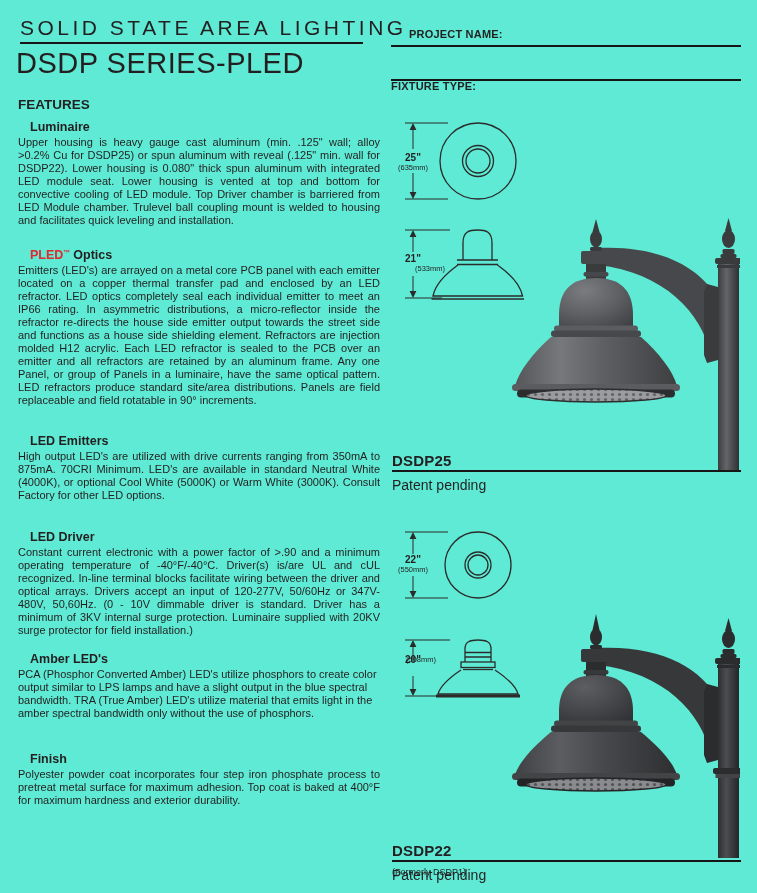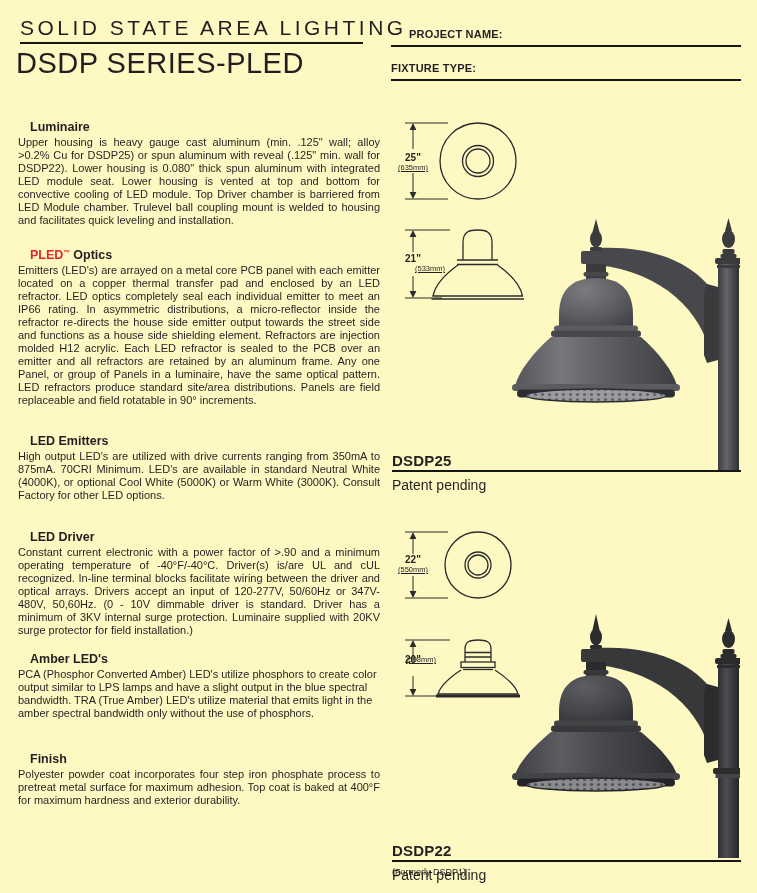--- a/index.html
+++ b/index.html
@@ -1,37 +1,37 @@
 <!DOCTYPE html>
 <html><head>
 <meta charset="utf-8">
 <style>
   html,body{margin:0;padding:0;background:#ffffff;}
-  .page{position:relative;width:757px;height:893px;background:#fef9c3;overflow:hidden;
+  .page{position:relative;width:757px;height:893px;background:#5eead4;overflow:hidden;
         font-family:"Liberation Sans",sans-serif;color:#231f20;}
   .abs{position:absolute;}
 
   
   .doc-title{font-size:21px;letter-spacing:3.5px;font-weight:400;white-space:nowrap;}
   .series-title{font-size:29px;letter-spacing:.5px;font-weight:500;white-space:nowrap;}
   .rule{background:#161616;height:2px;}
   .hdr-label{font-weight:bold;font-size:11px;letter-spacing:.2px;}
 
   
   .features-col{left:18px;width:362px;}
   .features-heading{font-weight:bold;font-size:13.5px;}
   .sec-title{font-weight:bold;font-size:12.5px;margin:0 0 2px 12px;}
   .sec-body{font-size:11px;line-height:13px;text-align:justify;}
   .sec-body.rag{text-align:left;}
   .red{color:#e8242b;}
   sup.tm{font-size:7px;vertical-align:4px;}
 
   
   .dim-in{font-weight:bold;font-size:10px;text-align:center;line-height:10px;}
-  .dim-mm{font-size:7.5px;text-align:center;line-height:8px;text-decoration:underline;}
+  .dim-mm{font-size:7.5px;text-align:center;line-height:8px;}
 
   
   .model{font-weight:bold;font-size:15px;letter-spacing:.2px;}
   .patent{font-size:14px;}
   .formerly{font-size:9px;}
 
   
   .draw{stroke:#2b2b2b;stroke-width:1.3;fill:none;}
   .dimline{stroke:#2b2b2b;stroke-width:1;fill:none;}
   .dimarrow{fill:#2b2b2b;stroke:none;}
@@ -46,24 +46,25 @@
 <div class="page">
 
   <div class="abs doc-title" style="left:20px;top:16px;">SOLID STATE AREA LIGHTING</div>
   <div class="abs rule" style="left:20px;top:42px;width:343px;"></div>
   <div class="abs series-title" style="left:16px;top:47px;">DSDP SERIES-PLED</div>
 
   <div class="abs hdr-label" style="left:391px;top:28px;margin-left:18px;">PROJECT NAME:</div>
   <div class="abs rule" style="left:391px;top:45px;width:350px;"></div>
   <div class="abs" style="left:483px;top:30px;font-size:11px;"></div>
 
-  <div class="abs hdr-label" style="left:391px;top:62px;">FIXTURE TYPE:</div>
+  <div class="abs hdr-label" style="left:391px;top:80px;">FIXTURE TYPE:</div>
   <div class="abs rule" style="left:391px;top:79px;width:350px;"></div>
   <div class="abs" style="left:472px;top:64px;font-size:11px;"></div>
 
+  <div class="abs features-col features-heading" style="top:97px;">FEATURES</div>
 
   <div class="abs features-col" style="top:120px;">
     <h3 class="sec-title">Luminaire</h3>
     <div class="sec-body">Upper housing is heavy gauge cast aluminum (min. .125" wall; alloy &gt;0.2% Cu for DSDP25) or spun aluminum with reveal (.125" min. wall for DSDP22).  Lower housing is 0.080" thick spun aluminum with integrated LED module seat.  Lower housing is vented at top and bottom for convective cooling of LED module.  Top Driver chamber is barriered from LED Module chamber.  Trulevel ball coupling mount is welded to housing and facilitates quick leveling and installation.</div>
   </div>
 
   <div class="abs features-col" style="top:248px;">
     <h3 class="sec-title"><span class="red">PLED</span><sup class="tm red">™</sup><span style="margin-left:3px;">Optics</span></h3>
     <div class="sec-body">Emitters (LED's) are arrayed on a metal core PCB panel with each emitter located on a copper thermal transfer pad and enclosed by an LED refractor. LED optics completely seal each individual emitter to meet an IP66 rating. In asymmetric distributions, a micro-reflector inside the refractor re-directs the house side emitter output towards the street side and functions as a house side shielding element. Refractors are injection molded H12 acrylic. Each LED refractor is sealed to the PCB over an emitter and all refractors are retained by an aluminum frame. Any one Panel, or group of Panels in a luminaire, have the same optical pattern. LED refractors produce standard site/area distributions. Panels are field replaceable and field rotatable in 90° increments.</div>
   </div>

